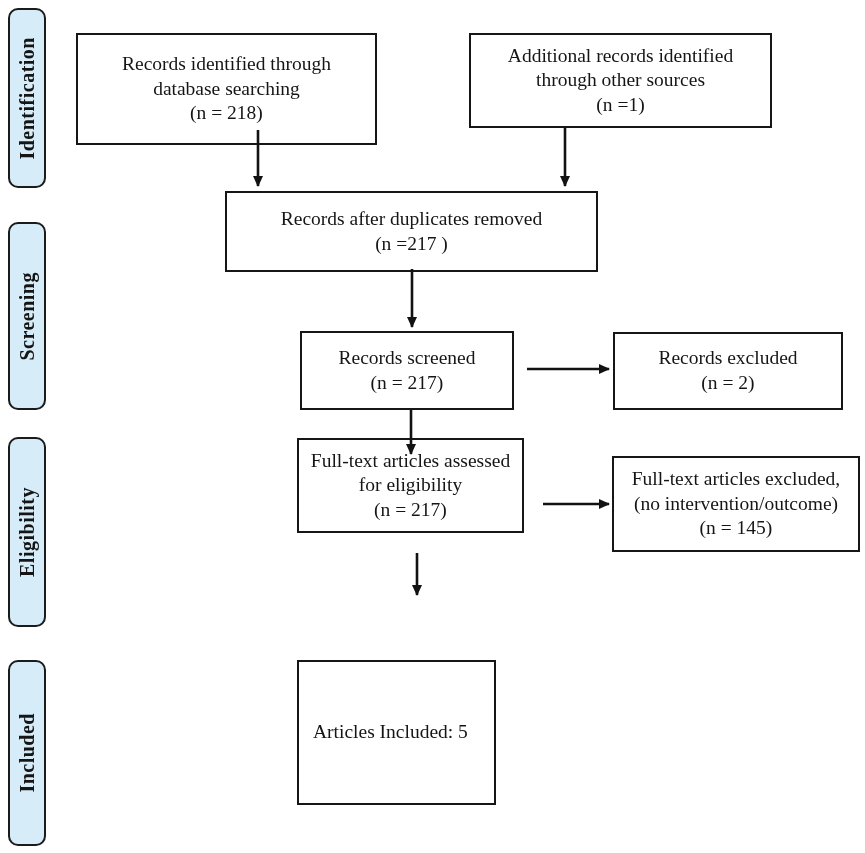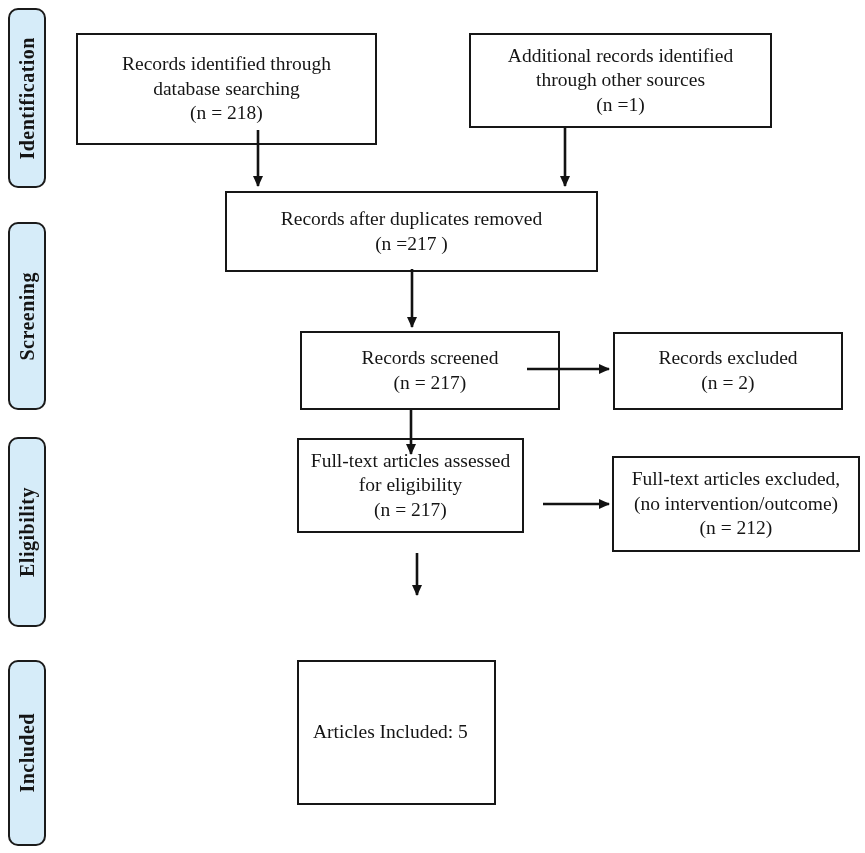--- a/index.html
+++ b/index.html
@@ -51,21 +51,21 @@
     padding: 2px 6px;
   }
   #stage-identification { top: 8px;  height: 180px; }
   #stage-screening      { top: 222px; height: 188px; }
   #stage-eligibility    { top: 437px; height: 190px; }
   #stage-included       { top: 660px; height: 186px; }
 
   #box-records-identified { left: 76px;  top: 33px;  width: 301px; height: 112px; }
   #box-additional-records { left: 434px; top: 33px;  width: 303px; height: 95px; margin-left: 35px; }
   #box-duplicates-removed { left: 225px; top: 191px; width: 373px; height: 81px; }
-  #box-records-screened   { left: 300px; top: 331px; width: 260px; height: 79px; }
+  #box-records-screened   { left: 300px; top: 331px; width: 214px; height: 79px; }
   #box-records-excluded   { left: 613px; top: 332px; width: 230px; height: 78px; }
   #box-fulltext-assessed  { left: 297px; top: 438px; width: 227px; height: 95px; }
   #box-fulltext-excluded  { left: 612px; top: 456px; width: 248px; height: 96px; }
   #box-articles-included  {
     left: 297px; top: 660px; width: 199px; height: 145px;
     justify-content: flex-start;
     text-align: left;
     padding-left: 14px;
   }
   .arrows {
@@ -108,21 +108,21 @@
 (n =217 )</div>
   <div class="fbox" id="box-records-screened">Records screened
 (n = 217)</div>
   <div class="fbox" id="box-records-excluded">Records excluded
 (n = 2)</div>
   <div class="fbox" id="box-fulltext-assessed">Full-text articles assessed
 for eligibility
 (n = 217)</div>
   <div class="fbox" id="box-fulltext-excluded">Full-text articles excluded,
 (no intervention/outcome)
-(n = 212)</div>
+(n = 145)</div>
   <div class="fbox" id="box-articles-included">Articles Included: 5</div>
 
   <svg class="arrows" viewBox="0 0 865 853" xmlns="http://www.w3.org/2000/svg">
     <defs>
       <marker id="ah" markerUnits="userSpaceOnUse" markerWidth="14" markerHeight="12" refX="10" refY="5" orient="auto">
         <path d="M0,0 L11,5 L0,10 Z" fill="#121212"></path>
       </marker>
     </defs>
     <line x1="258" y1="130" x2="258" y2="186" marker-end="url(#ah)"></line>
     <line x1="565" y1="128" x2="565" y2="186" marker-end="url(#ah)"></line>

